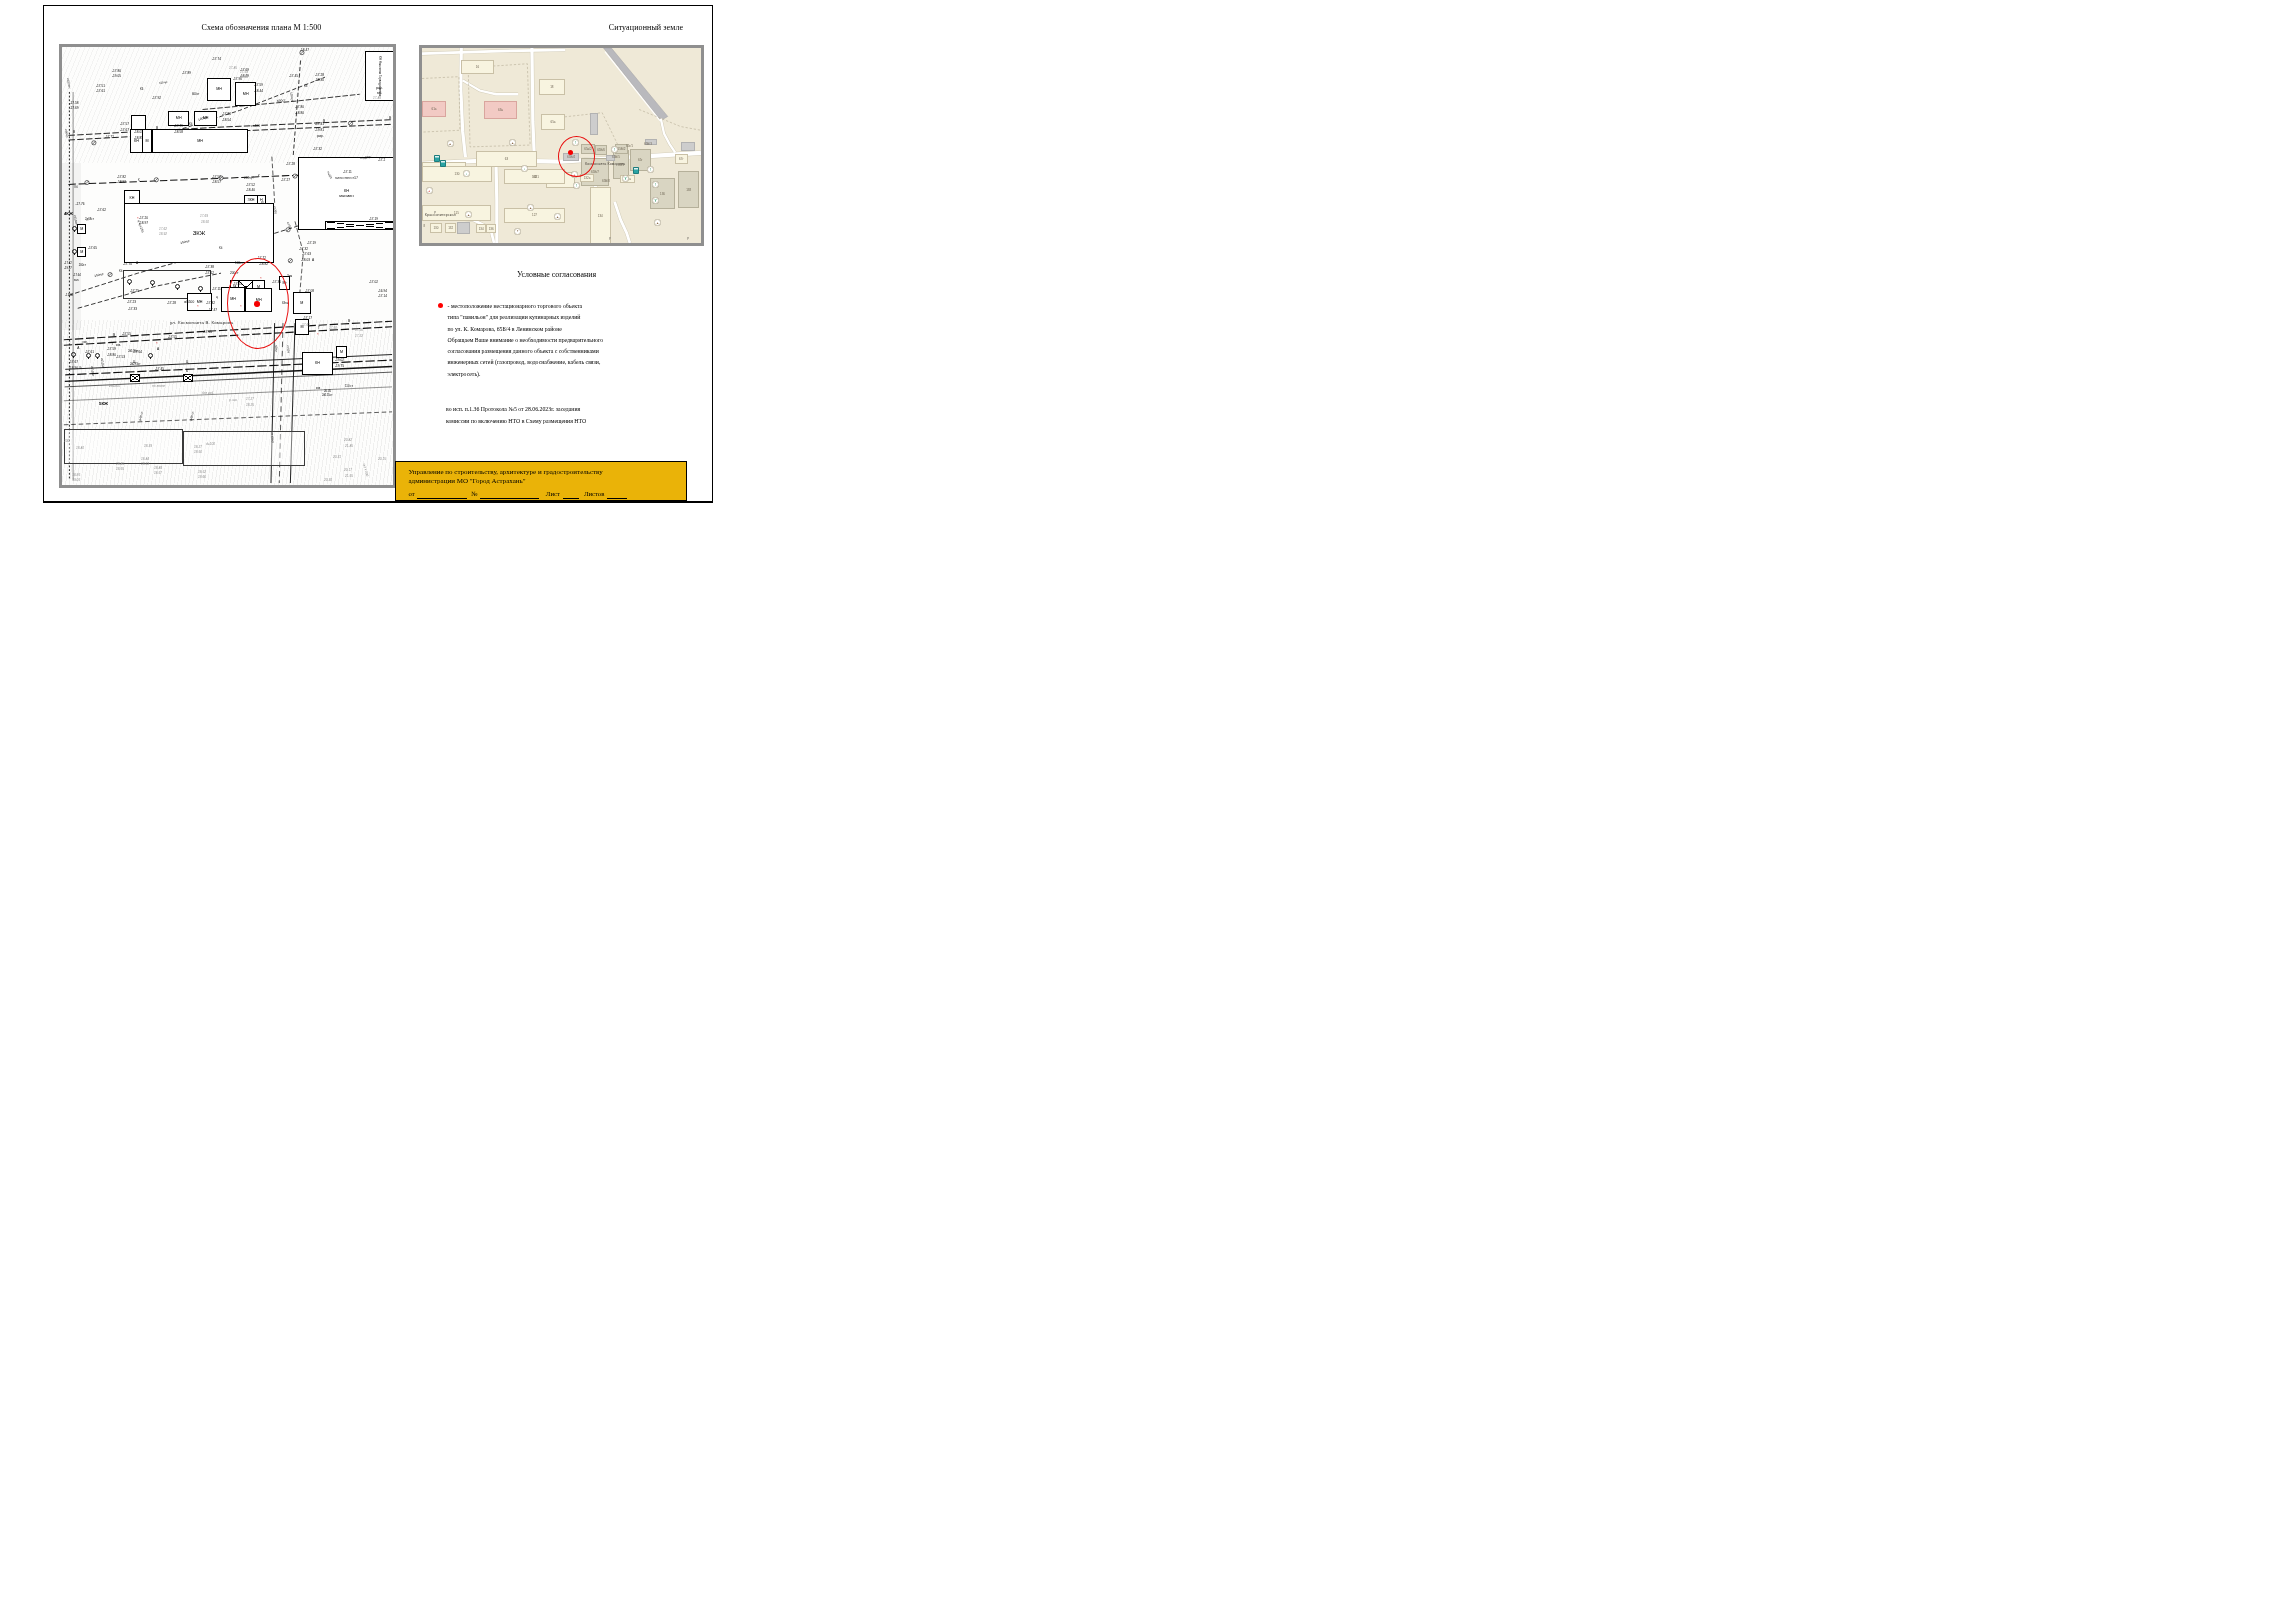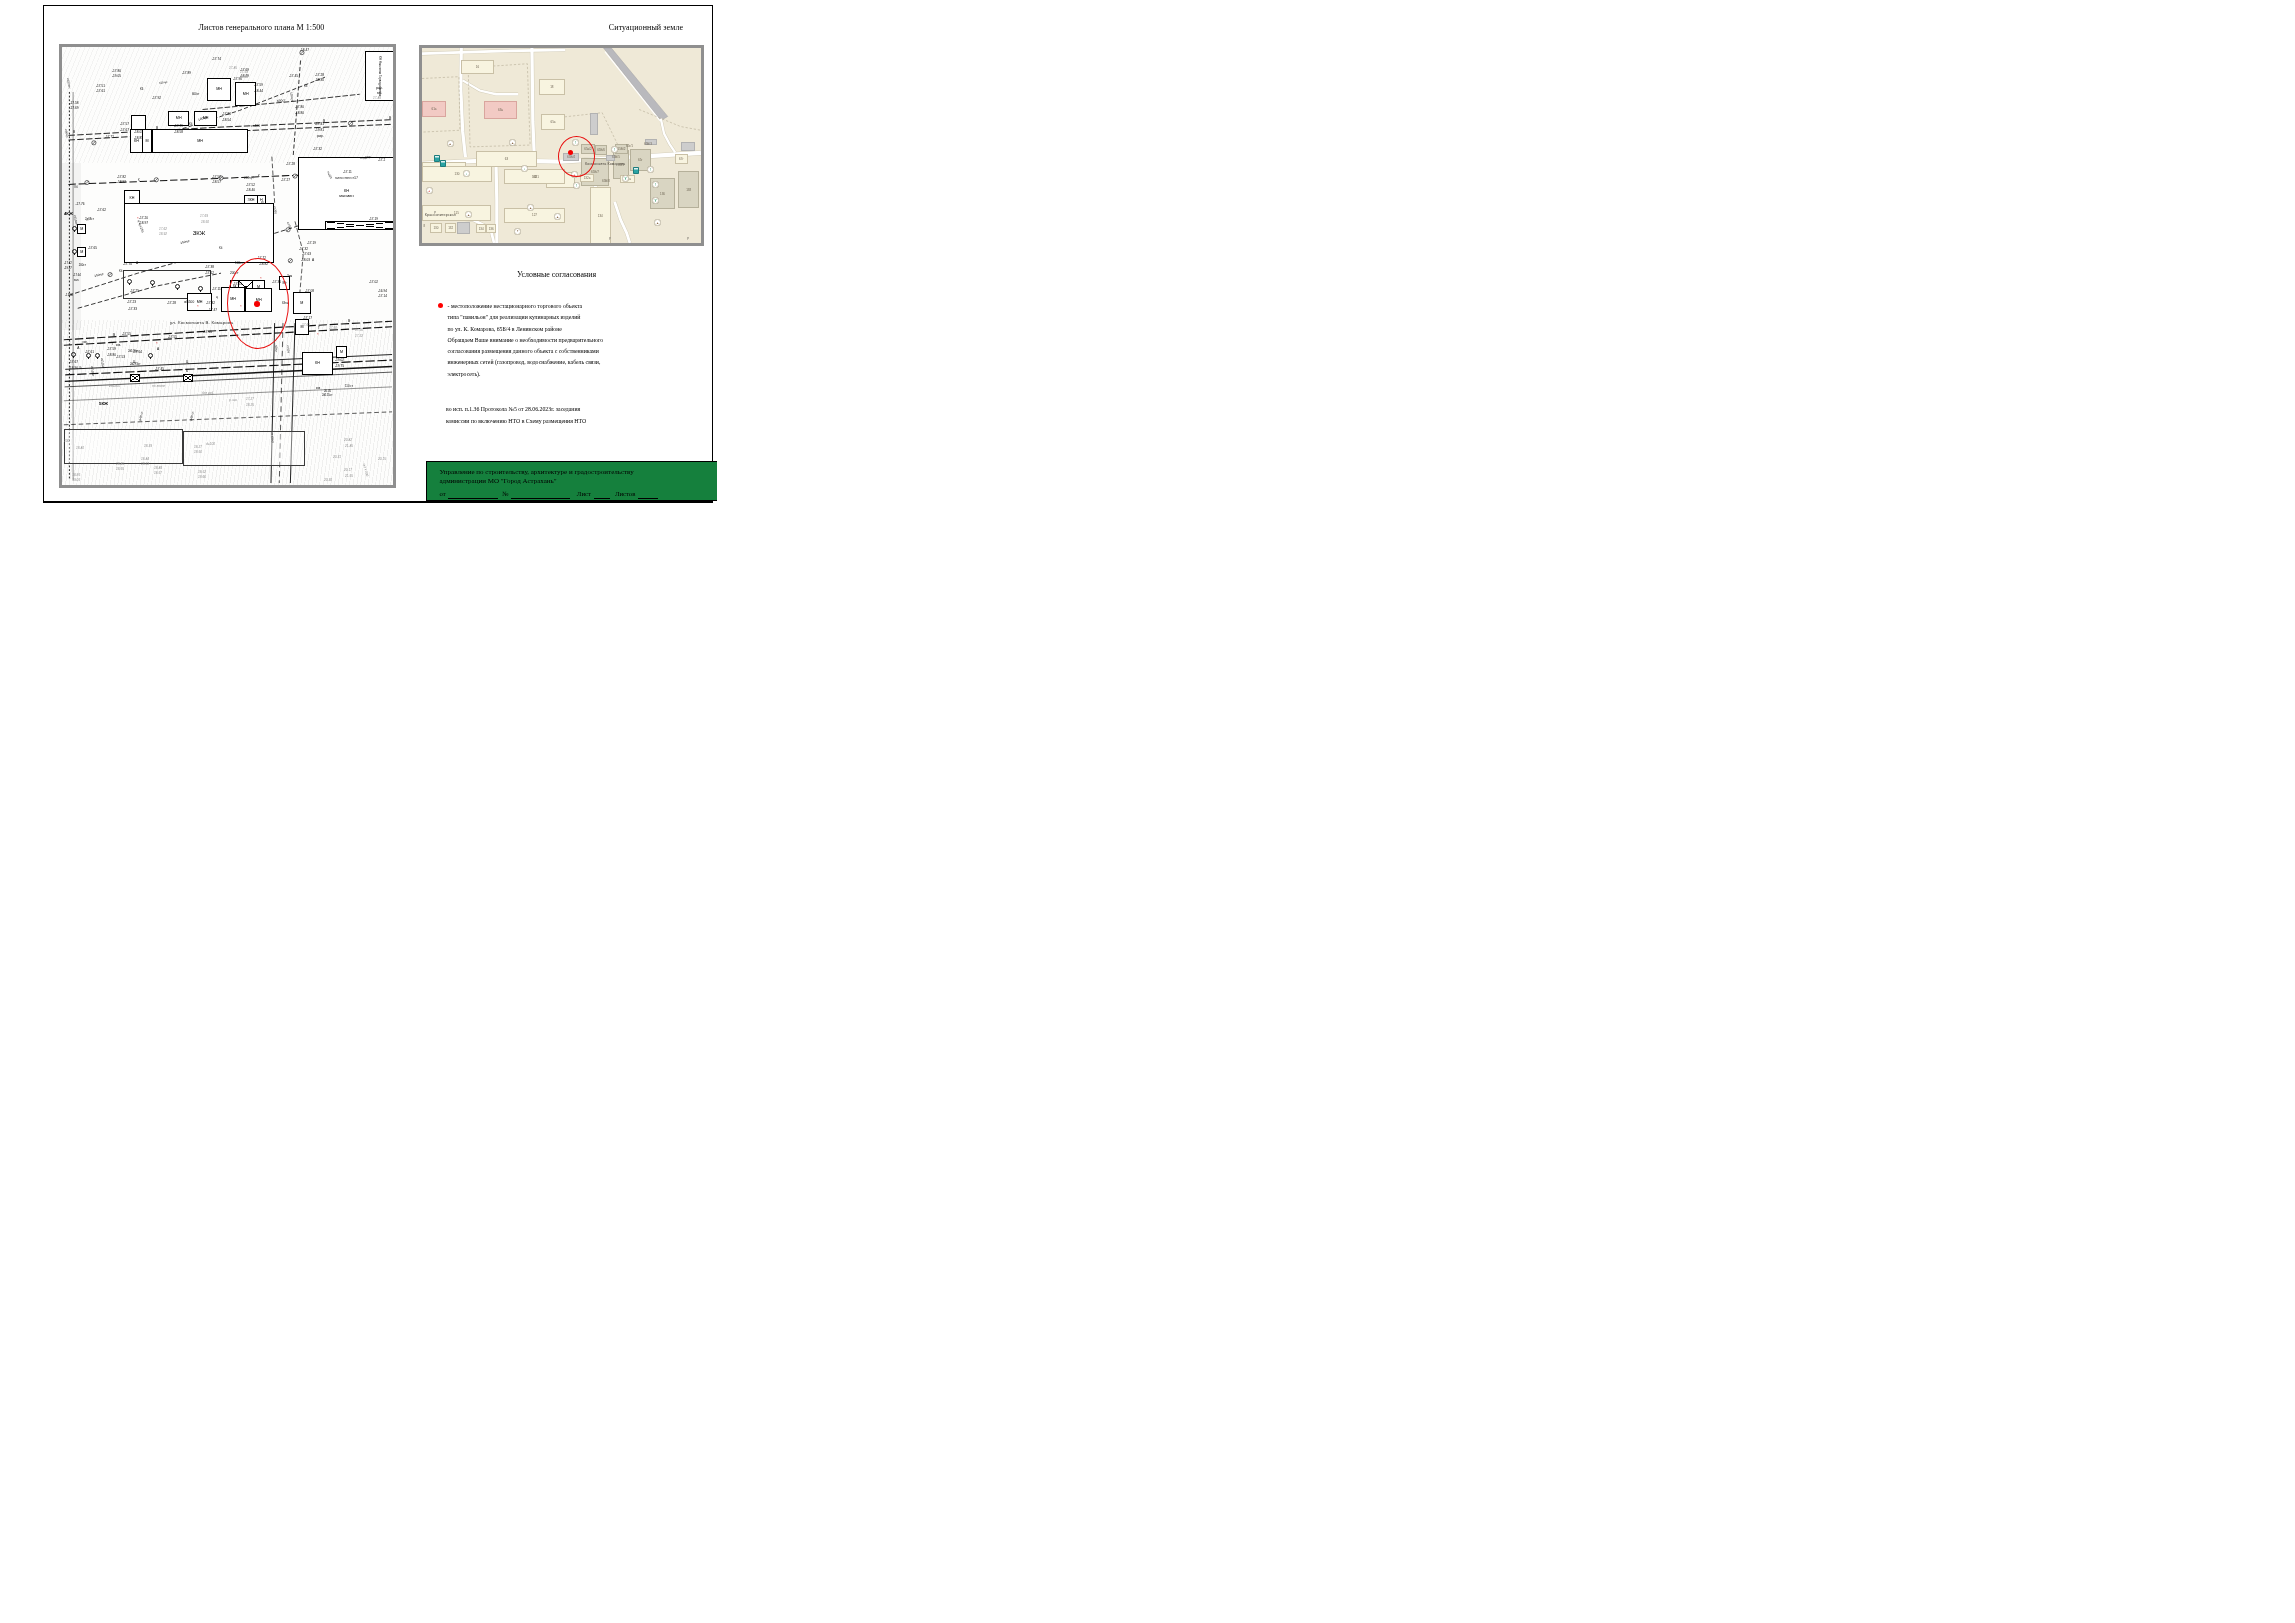--- a/index.html
+++ b/index.html
@@ -68,37 +68,37 @@
 
   
   .legend-title{position:absolute;left:428px;top:270px;width:257px;text-align:center;
         font-size:7.9px;}
   .legend-item{position:absolute;left:435px;top:301px;width:266px;}
   .legend-bullet{position:absolute;left:2.8px;top:2.3px;width:5.1px;height:5.1px;border-radius:50%;
         background:#ff0000;}
   .legend-text{margin-left:12.5px;font-size:5.8px;line-height:11.3px;}
   .protocol{position:absolute;left:446px;top:404px;width:250px;font-size:5.8px;line-height:11.6px;}
 
-  .titleblock{position:absolute;left:426px;top:461px;width:290px;height:38px;
-        border:0.9px solid #000;background:#15803d;}
+  .titleblock{position:absolute;left:395px;top:461px;width:290px;height:38px;
+        border:0.9px solid #000;background:#eab308;}
   .tb-inner{position:absolute;left:12.5px;top:5.6px;right:4.6px;font-size:7px;line-height:9.7px;}
   .tb-row3{margin-top:1.9px;font-size:6.7px;}
   .blank{display:inline-block;border-bottom:0.7px solid #000;height:6px;vertical-align:bottom;}
   .blank.b1{width:50px;margin:0 3.7px 0 2.8px;}
   .blank.b2{width:59px;margin:0 6.5px 0 2.8px;}
   .blank.b3{width:16.7px;margin:0 4.6px 0 2.8px;}
   .blank.b4{width:19.4px;margin:0 0 0 2.8px;}
 </style>
 </head>
 <body>
 
 <div class="page">
   <div class="page-border"></div>
 
-  <div class="doc-title" id="t-gen">Листов генерального плана М 1:500</div>
+  <div class="doc-title" id="t-gen">Схема обозначения плана М 1:500</div>
   <div class="doc-title" id="t-sit">Ситуационный земле</div>
 
   <div class="plan-frame">
     <div class="plan-inner">
       <div class="wash w1"></div>
       <div class="wash w2"></div>
       <div class="wash w3"></div>
     <svg width="331" height="438" style="position: absolute; left: 0px; top: 0px;" viewBox="0 0 716 947">
           <polyline points="14,537 164,489 334,442 504,389 564,369" fill="none" stroke="#111" stroke-width="1.8" stroke-dasharray="10,5" stroke-linecap="butt"></polyline>
           <polyline points="34,565 204,517 344,489" fill="none" stroke="#111" stroke-width="1.8" stroke-dasharray="10,5" stroke-linecap="butt"></polyline>

